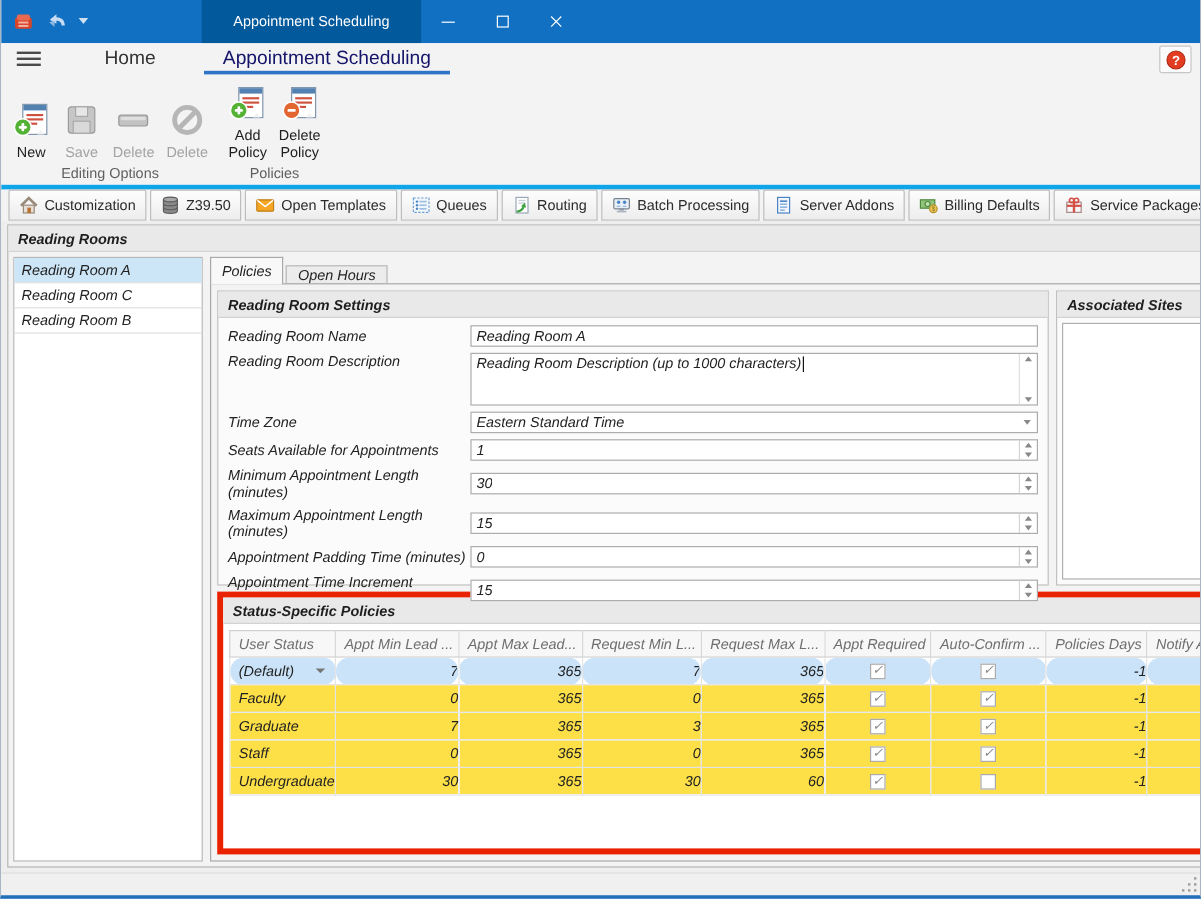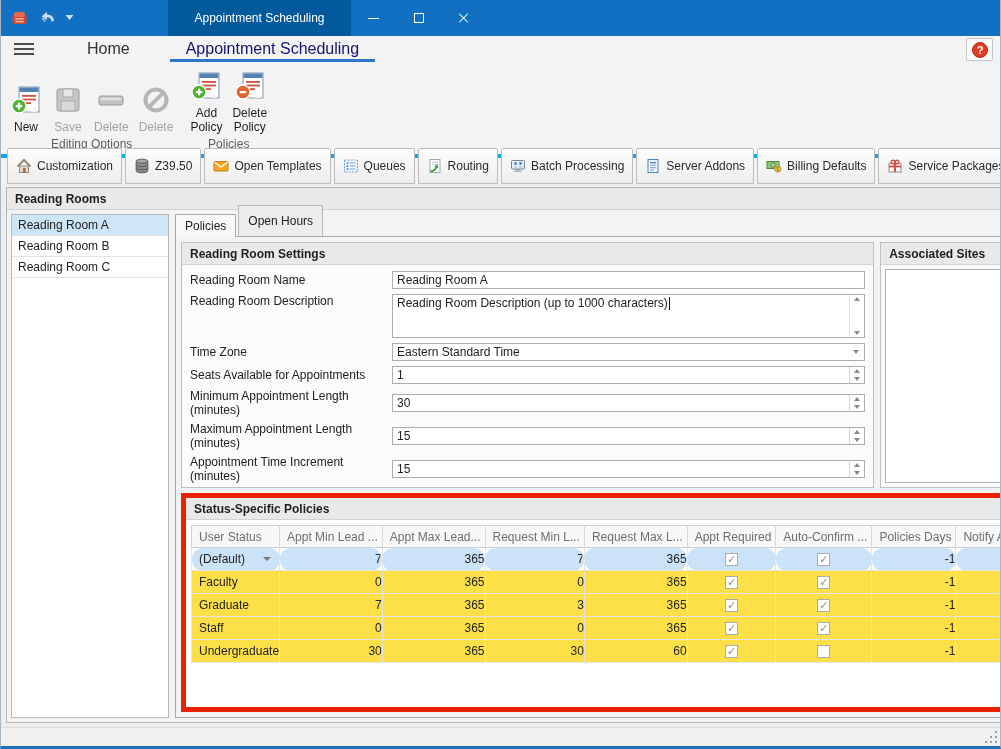--- a/index.html
+++ b/index.html
@@ -40,35 +40,35 @@
   .rgroup-buttons { display:flex; align-items:flex-start; flex:1; }
   .rgroup-label { text-align:center; color:#5f5f5f; font-size:12px; padding-bottom:3px; }
   .vsep { width:1px; background:#d9d9d9; margin:5px 3px 4px 3px; }
   .rbtn { min-width:40px; padding:5px 5px 2px 5px; display:flex; flex-direction:column; align-items:center; font-size:12px; color:#1e1e1e; border-radius:2px; }
   .rbtn .icon { margin-bottom:5px; }
   .rbtn .lbl { text-align:center; line-height:1.15; }
   .rbtn.disabled { color:#a3a3a3; }
 
   
   .tabstrip { height:26px; background:#f4f3f4; display:flex; align-items:flex-end; padding-left:6px; flex:none; }
-  .mtab { display:flex; align-items:center; gap:5px; height:36px; padding:0 8px; margin-right:3px; background:linear-gradient(#fdfdfd,#ededed); border:1px solid #bdbdbd; border-radius:2px 2px 0 0; font-size:12px; color:#2a2a2a; white-space:nowrap; }
+  .mtab { display:flex; align-items:center; gap:5px; height:26px; padding:0 8px; margin-right:3px; background:linear-gradient(#fdfdfd,#ededed); border:1px solid #bdbdbd; border-radius:2px 2px 0 0; font-size:12px; color:#2a2a2a; white-space:nowrap; }
 
   
-  .main { flex:1; background:#efeeee; padding:3px 5px 4px 5px; display:flex; min-height:0; }
+  .main { flex:1; background:#efeeee; padding:3px 5px 4px 5px; display:flex; min-height:0;font-style:italic; }
   .groupbox { border:1px solid #b5b5b5; background:#f4f3f4; display:flex; flex-direction:column; flex:1; min-height:0; }
   .ghead { height:22px; background:#e9e9e9; border-bottom:1px solid #d2d2d2; display:flex; align-items:center; padding-left:8px; font-weight:bold; font-size:12px; color:#1e1e1e; flex:none; }
   .gbody { flex:1; display:flex; padding:4px; gap:6px; min-height:0; }
 
   .room-list { width:158px; flex:none; background:#fff; border:1px solid #b8b8b8; }
   .room-item { height:21px; display:flex; align-items:center; padding-left:6px; border-bottom:1px solid #e2e2e2; font-size:12px; }
   .room-item.selected { background:#cde6f7; }
 
   .detail { flex:1; display:flex; flex-direction:column; min-width:0; }
   .dtabs { display:flex; align-items:flex-end; height:23px; flex:none; }
-  .dtab { padding:0 9px; height:32px; display:flex; align-items:center; font-size:12px; background:#ececec; border:1px solid #b8b8b8; margin-right:2px; }
+  .dtab { padding:0 9px; height:16px; display:flex; align-items:center; font-size:12px; background:#ececec; border:1px solid #b8b8b8; margin-right:2px; }
   .dtab.active { height:23px; background:#f8f8f8; border-color:#a8a8a8; border-bottom:none; position:relative; z-index:2; }
   .dcontent { flex:1; border:1px solid #a8a8a8; margin-top:-1px; background:#f4f3f4; padding:5px; display:flex; flex-direction:column; min-height:0; }
 
   .top-row { display:flex; gap:6px; height:246px; flex:none; }
   .settings-box { flex:1; border:1px solid #c0c0c0; background:#fbfbfb; display:flex; flex-direction:column; min-width:0; }
   .sites-box { width:192px; flex:none; border:1px solid #c0c0c0; background:#fbfbfb; display:flex; flex-direction:column; }
   .sites-list { flex:1; margin:4px; background:#fff; border:1px solid #b0b0b0; }
 
   .form { padding:6px 8px 0 8px; }
   .frow { display:flex; align-items:center; margin-bottom:5px; }
@@ -362,22 +362,22 @@
       <span>Service Packages</span>
     </div>
   </div>
 
 <div class="main">
   <div class="groupbox">
     <div class="ghead">Reading Rooms</div>
     <div class="gbody">
       <div class="room-list" id="room-list">
           <div class="room-item selected">Reading Room A</div>
+          <div class="room-item">Reading Room C</div>
           <div class="room-item">Reading Room B</div>
-          <div class="room-item">Reading Room C</div>
         </div>
       <div class="detail">
         <div class="dtabs" id="detail-tabs">
             <div class="dtab active">Policies</div>
             <div class="dtab">Open Hours</div>
           </div>
         <div class="dcontent">
           <div class="top-row">
             <div class="settings-box">
               <div class="ghead">Reading Room Settings</div>
@@ -436,20 +436,34 @@
                         <b>
                           <i class="tri-dn"></i>
                         </b>
                       </div>
                     </div>
                   </div>
                   <div class="frow">
                     <div class="flabel">Maximum Appointment Length (minutes)</div>
                     <div class="fctrl">
                       <span class="val">15</span>
+                      <div class="spin">
+                        <b>
+                          <i class="tri-up"></i>
+                        </b>
+                        <b>
+                          <i class="tri-dn"></i>
+                        </b>
+                      </div>
+                    </div>
+                  </div>
+                  <div class="frow">
+                    <div class="flabel">Appointment Padding Time (minutes)</div>
+                    <div class="fctrl">
+                      <span class="val">0</span>
                       <div class="spin">
                         <b>
                           <i class="tri-up"></i>
                         </b>
                         <b>
                           <i class="tri-dn"></i>
                         </b>
                       </div>
                     </div>
                   </div>

